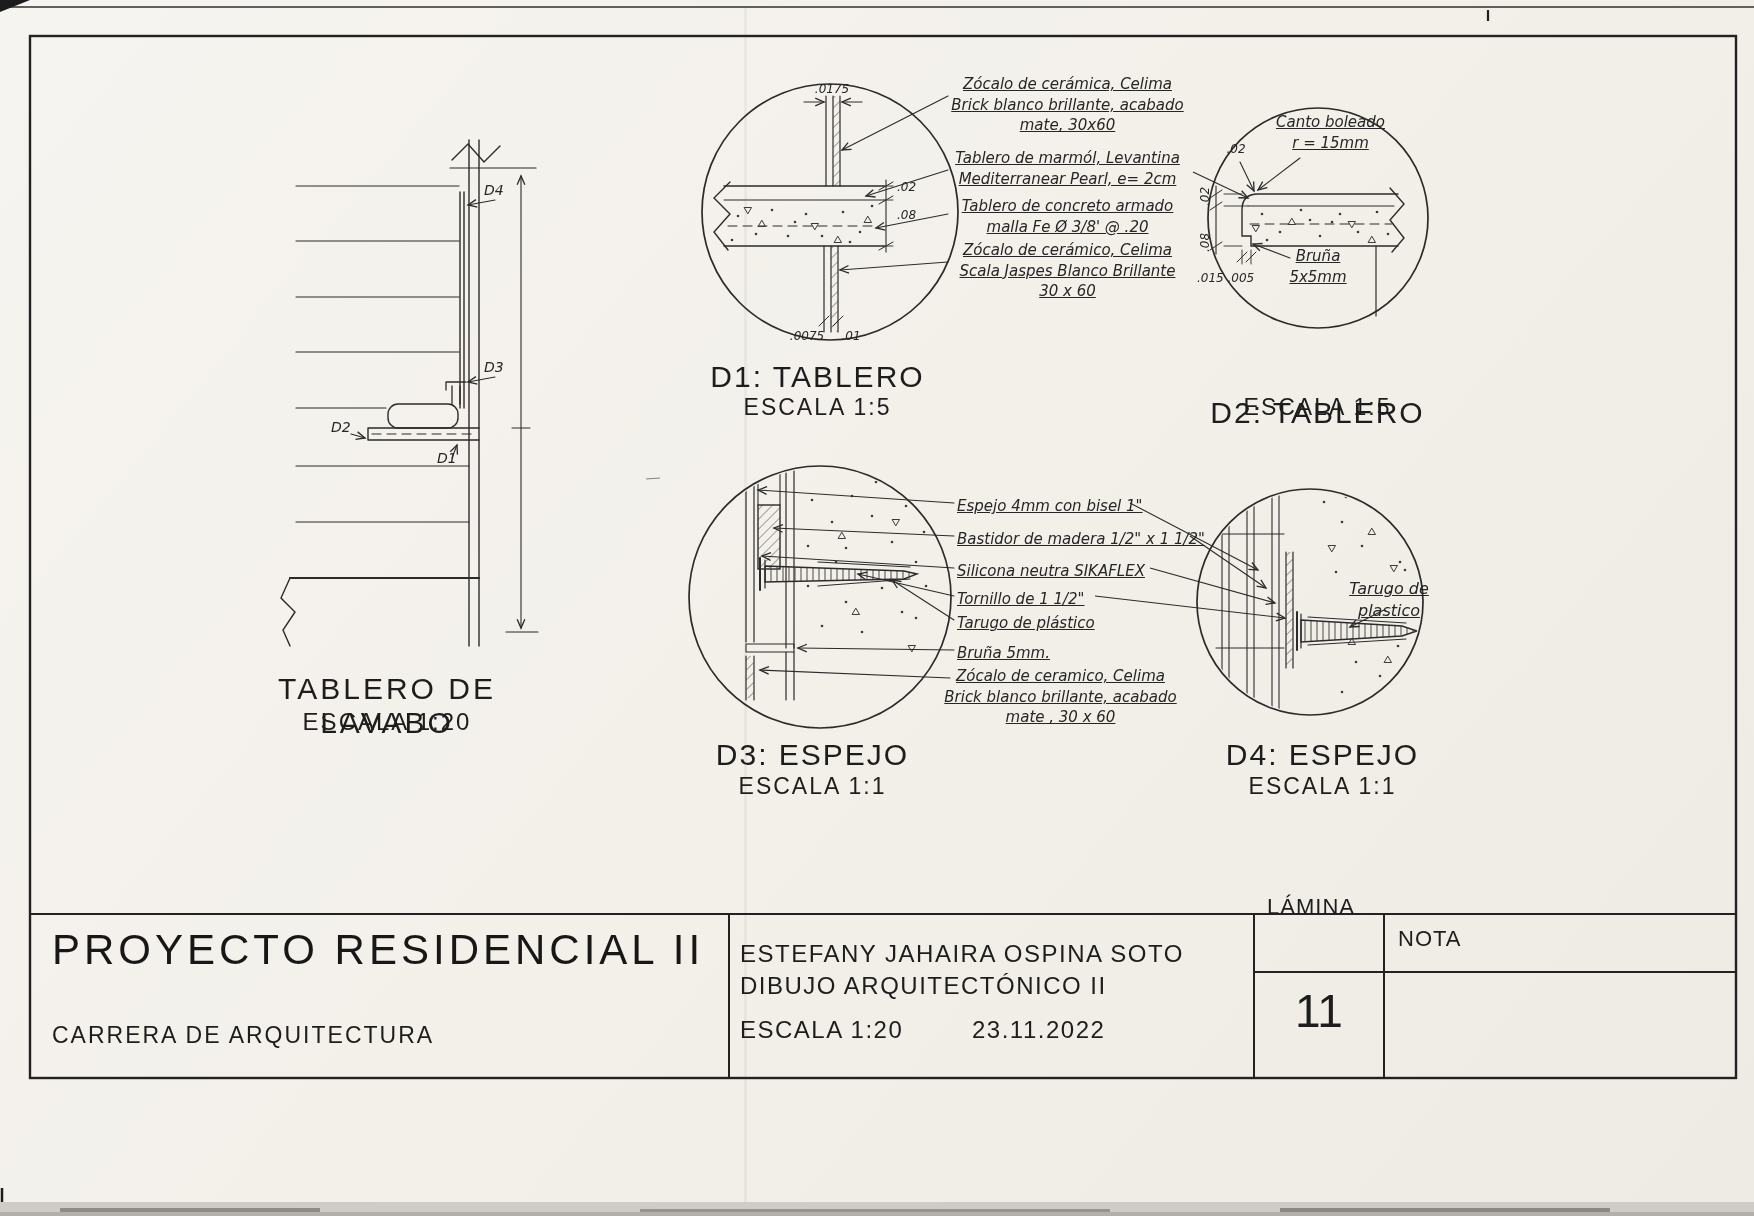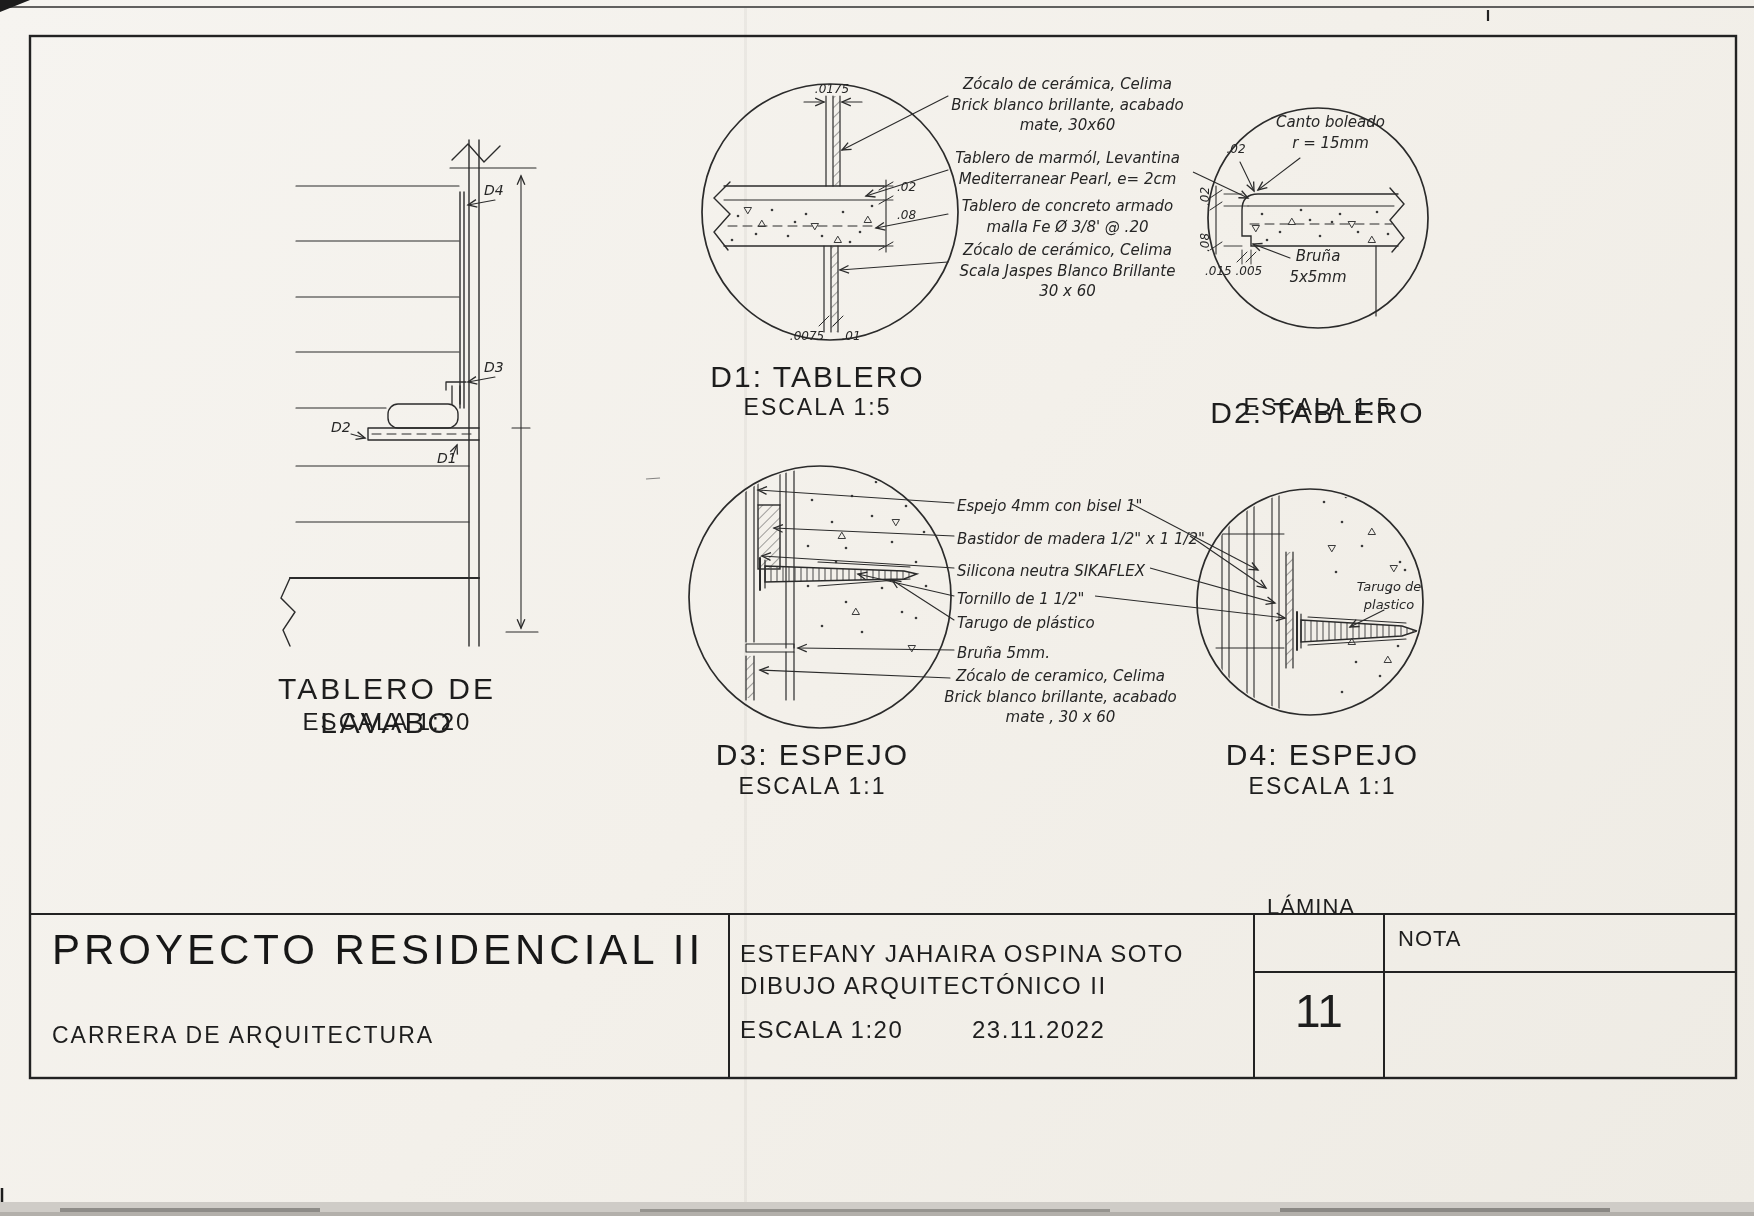--- a/index.html
+++ b/index.html
@@ -4,21 +4,21 @@
 <style>
   * { margin:0; padding:0; box-sizing:border-box; }
   html,body { width:1754px; height:1216px; }
   body { background:#e9e6e0; font-family:"DejaVu Sans",sans-serif; }
   .sheet { position:relative; width:1754px; height:1216px; overflow:hidden;
            background:linear-gradient(130deg,#f6f4f0 0%,#f3f0ea 50%,#eeebe4 100%); }
   .fold { position:absolute; top:8px; bottom:14px; left:744px; width:3px;
           background:rgba(80,70,55,0.055); }
   svg.art { position:absolute; left:0; top:0; }
   .txt { position:absolute; color:#262626; }
-  .ann { font:italic 15px/1.38 "DejaVu Sans",sans-serif; white-space:pre-line; }
+  .ann { font:italic 15px/1.38 "DejaVu Sans",sans-serif; white-space:pre-line;text-decoration:underline; }
   .c { text-align:center; }
   .dim { font:italic 12px "DejaVu Sans",sans-serif; white-space:pre; }
   .call { font:italic 14px "DejaVu Sans",sans-serif; }
   .dtitle { font:30px "Liberation Sans",sans-serif; letter-spacing:2px; color:#1d1d1d; text-align:center; }
   .dsub  { font:23px "Liberation Sans",sans-serif; letter-spacing:2px; color:#1d1d1d; text-align:center; }
   .mtitle { font:30px "Liberation Sans",sans-serif; letter-spacing:3px; color:#1d1d1d; text-align:center; }
   .msub   { font:24px "Liberation Sans",sans-serif; letter-spacing:2px; color:#1d1d1d; text-align:center; }
   .rot { transform:rotate(-90deg); transform-origin:left top; }
   .tb-project { font:42px "Liberation Sans",sans-serif; letter-spacing:4px; color:#171717; }
   .tb-career  { font:23px "Liberation Sans",sans-serif; letter-spacing:2px; color:#1d1d1d; }
@@ -341,37 +341,37 @@
 
   <div class="txt dtitle" style="left:1205px; top:360px; width:225px;margin-top:36px;">D2: TABLERO</div>
   <div class="txt dsub" style="left:1205px; top:394px; width:225px;">ESCALA 1:5</div>
   <div class="txt ann c" style="left:1268px; top:112px; width:125px;">Canto boleado
 r = 15mm</div>
   <div class="txt ann c" style="left:1278px; top:246px; width:80px;">Bruña
 5x5mm</div>
   <div class="txt dim c" style="left:1218px; top:142px; width:36px;">.02</div>
   <div class="txt dim rot" style="left:1198px; top:206px;">.02</div>
   <div class="txt dim rot" style="left:1198px; top:252px;">.08</div>
-  <div class="txt dim" style="left:1197px; top:264px;margin-left:8px;">.015 .005</div>
+  <div class="txt dim" style="left:1197px; top:271px;">.015 .005</div>
 
   <div class="txt dtitle" style="left:700px; top:738px; width:225px;">D3: ESPEJO</div>
   <div class="txt dsub" style="left:700px; top:773px; width:225px;">ESCALA 1:1</div>
   <div class="txt ann" style="left:957px; top:496px;">Espejo 4mm con bisel 1"</div>
   <div class="txt ann" style="left:957px; top:529px;">Bastidor de madera 1/2" x 1 1/2"</div>
   <div class="txt ann" style="left:957px; top:561px;">Silicona neutra SIKAFLEX</div>
   <div class="txt ann" style="left:957px; top:589px;">Tornillo de 1 1/2"</div>
   <div class="txt ann" style="left:957px; top:613px;">Tarugo de plástico</div>
   <div class="txt ann" style="left:957px; top:643px;">Bruña 5mm.</div>
   <div class="txt ann c" style="left:938px; top:666px; width:245px;">Zócalo de ceramico, Celima
 Brick blanco brillante, acabado
 mate , 30 x 60</div>
 
   <div class="txt dtitle" style="left:1210px; top:738px; width:225px;">D4: ESPEJO</div>
   <div class="txt dsub" style="left:1210px; top:773px; width:225px;">ESCALA 1:1</div>
-  <div class="txt ann c" style="left:1348px; top:578px; width:82px; font-size:13px;text-align:center;">Tarugo de
+  <div class="txt ann c" style="left:1348px; top:578px; width:82px; font-size:16px;text-align:center;">Tarugo de
 plastico</div>
 
   <div class="txt tb-project" style="left:52px; top:926px;">PROYECTO RESIDENCIAL II</div>
   <div class="txt tb-career" style="left:52px; top:1022px;">CARRERA DE ARQUITECTURA</div>
   <div class="txt tb-mid" style="left:740px; top:928px;margin-top:12px;">ESTEFANY JAHAIRA OSPINA SOTO</div>
   <div class="txt tb-mid" style="left:740px; top:972px;">DIBUJO ARQUITECTÓNICO II</div>
   <div class="txt tb-mid" style="left:740px; top:1016px;">ESCALA 1:20</div>
   <div class="txt tb-mid" style="left:972px; top:1016px;">23.11.2022</div>
   <div class="txt tb-lam" style="left:1254px; top:894px; width:114px;">LÁMINA</div>
   <div class="txt tb-num" style="left:1254px; top:984px; width:130px;">11</div>

